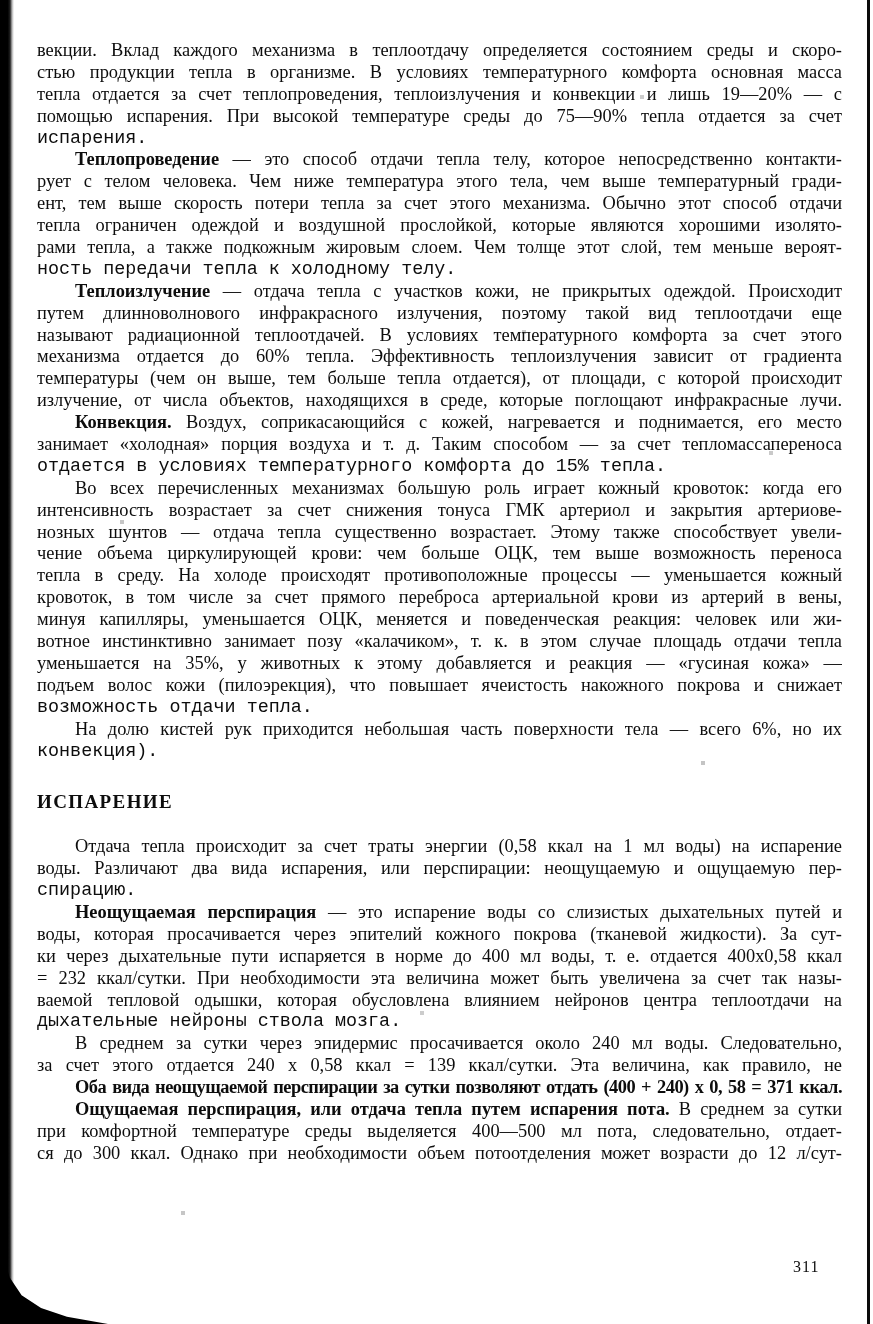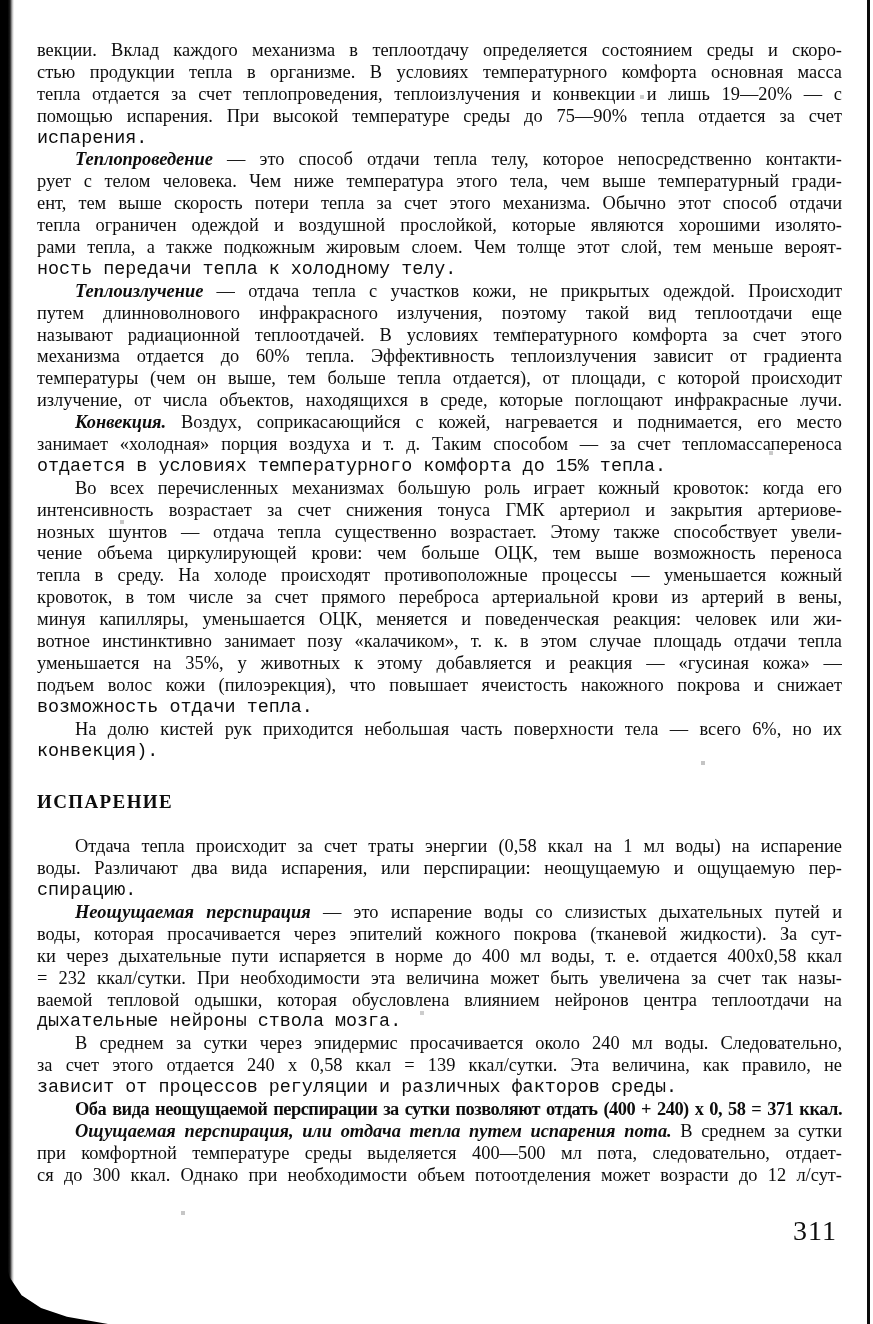--- a/index.html
+++ b/index.html
@@ -21,31 +21,31 @@
   .para { margin: 0; }
   .line {
     text-align: justify;
     text-align-last: justify;
     height: 21.9px;
     overflow: hidden;
   }
   .line.last { text-align-last: left; font-family: Liberation Mono, monospace; }
   .line.indent { text-indent: 38px; }
   .line.tight { letter-spacing: -0.5px; font-weight: bold; }
-  .line b { font-weight: bold; font-style: italic; }
+  .line b { font-weight: bold; }
   .heading {
     font-weight: bold;
     font-size: 19px;
     letter-spacing: 1.4px;
     margin: 29px 0 23px 0;
   }
   .page-number {
     position: absolute;
-    left: 793px; top: 1215px;
-    font-size: 28px;
+    left: 793px; top: 1258px;
+    font-size: 16px;
     letter-spacing: 1px;
   }
   
   .scan-edge-left {
     position: absolute; left: 0; top: 0;
     width: 14px; height: 1324px;
     background: linear-gradient(to right, #000 0%, #000 55%, #222 72%, rgba(40,40,40,0.35) 86%, rgba(60,60,60,0) 100%);
   }
   .scan-corner {
     position: absolute; left: 0; bottom: 0;
@@ -139,21 +139,20 @@
       <div class="line indent"><b>Неощущаемая перспирация</b> — это испарение воды со слизистых дыхательных путей и</div>
       <div class="line">воды, которая просачивается через эпителий кожного покрова (тканевой жидкости). За сут-</div>
       <div class="line">ки через дыхательные пути испаряется в норме до 400 мл воды, т. е. отдается 400х0,58 ккал</div>
       <div class="line">= 232 ккал/сутки. При необходимости эта величина может быть увеличена за счет так назы-</div>
       <div class="line">ваемой тепловой одышки, которая обусловлена влиянием нейронов центра теплоотдачи на</div>
       <div class="line last">дыхательные нейроны ствола мозга.</div>
     </div>
     <div class="para">
       <div class="line indent">В среднем за сутки через эпидермис просачивается около 240 мл воды. Следовательно,</div>
       <div class="line">за счет этого отдается 240 х 0,58 ккал = 139 ккал/сутки. Эта величина, как правило, не</div>
-      <div class="line last">зависит от процессов регуляции и различных факторов среды.</div>
     </div>
     <div class="para">
       <div class="line indent tight">Оба вида неощущаемой перспирации за сутки позволяют отдать (400 + 240) х 0, 58 = 371 ккал.</div>
     </div>
     <div class="para">
       <div class="line indent"><b>Ощущаемая перспирация, или отдача тепла путем испарения пота.</b> В среднем за сутки</div>
       <div class="line">при комфортной температуре среды выделяется 400—500 мл пота, следовательно, отдает-</div>
       <div class="line">ся до 300 ккал. Однако при необходимости объем потоотделения может возрасти до 12 л/сут-</div>
     </div>
   </div>

